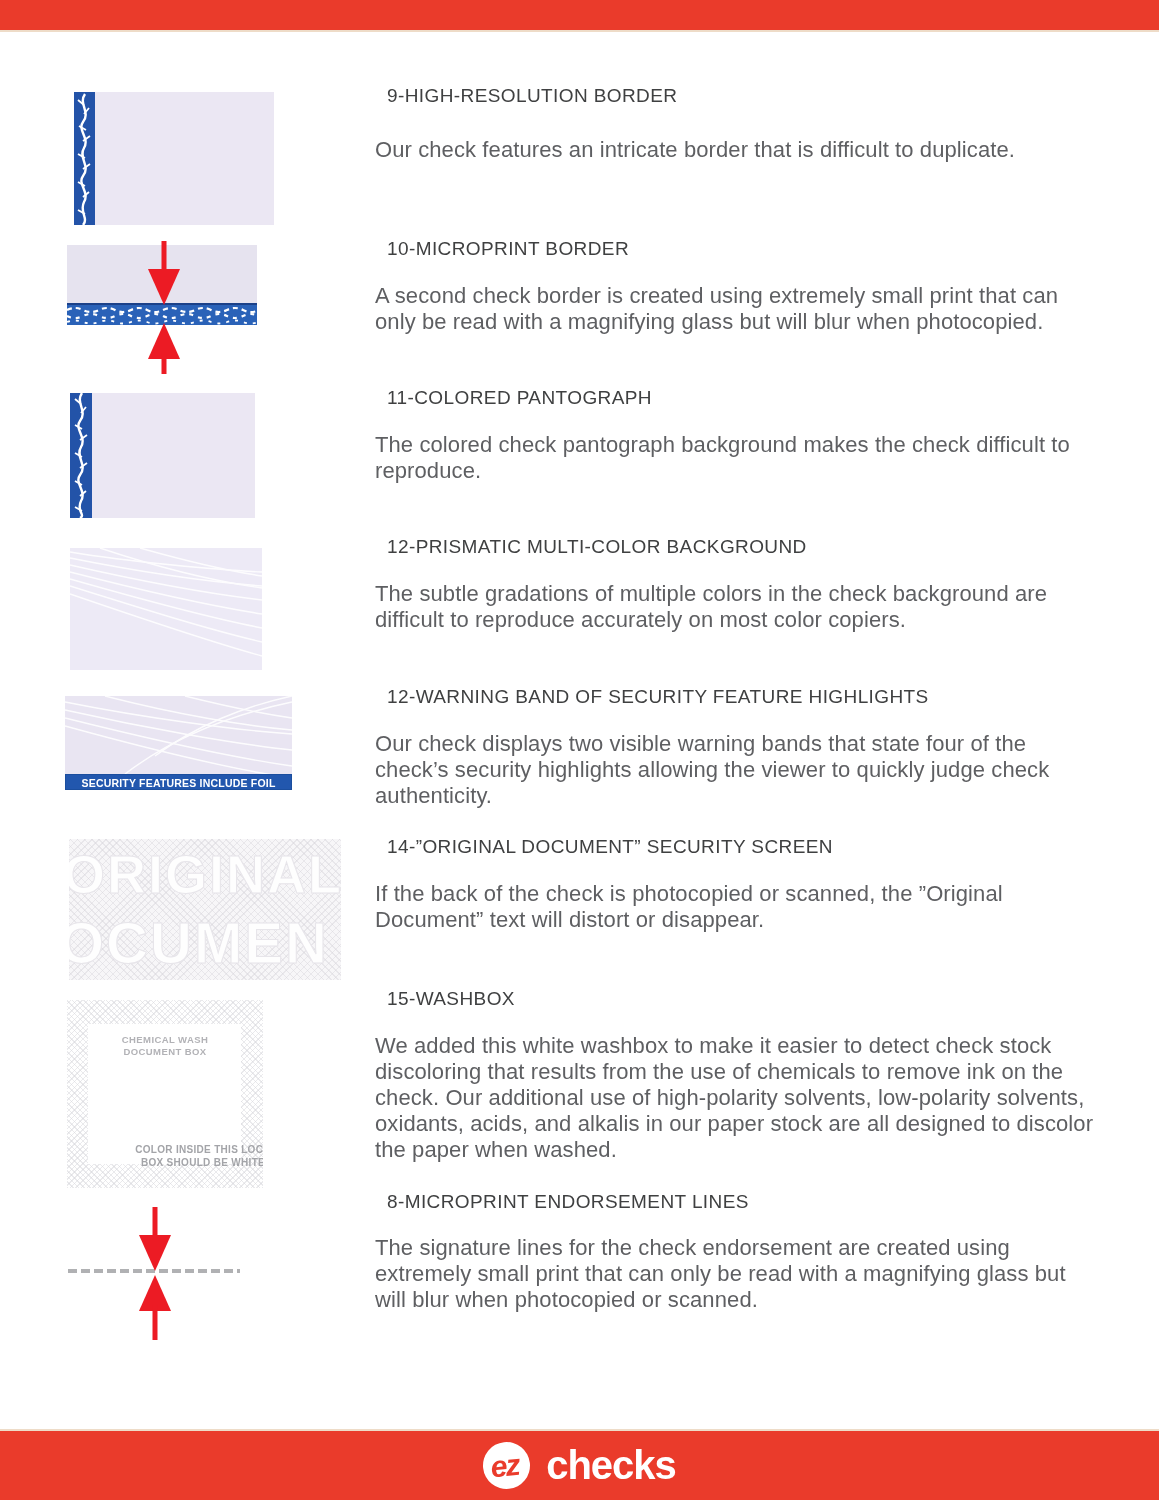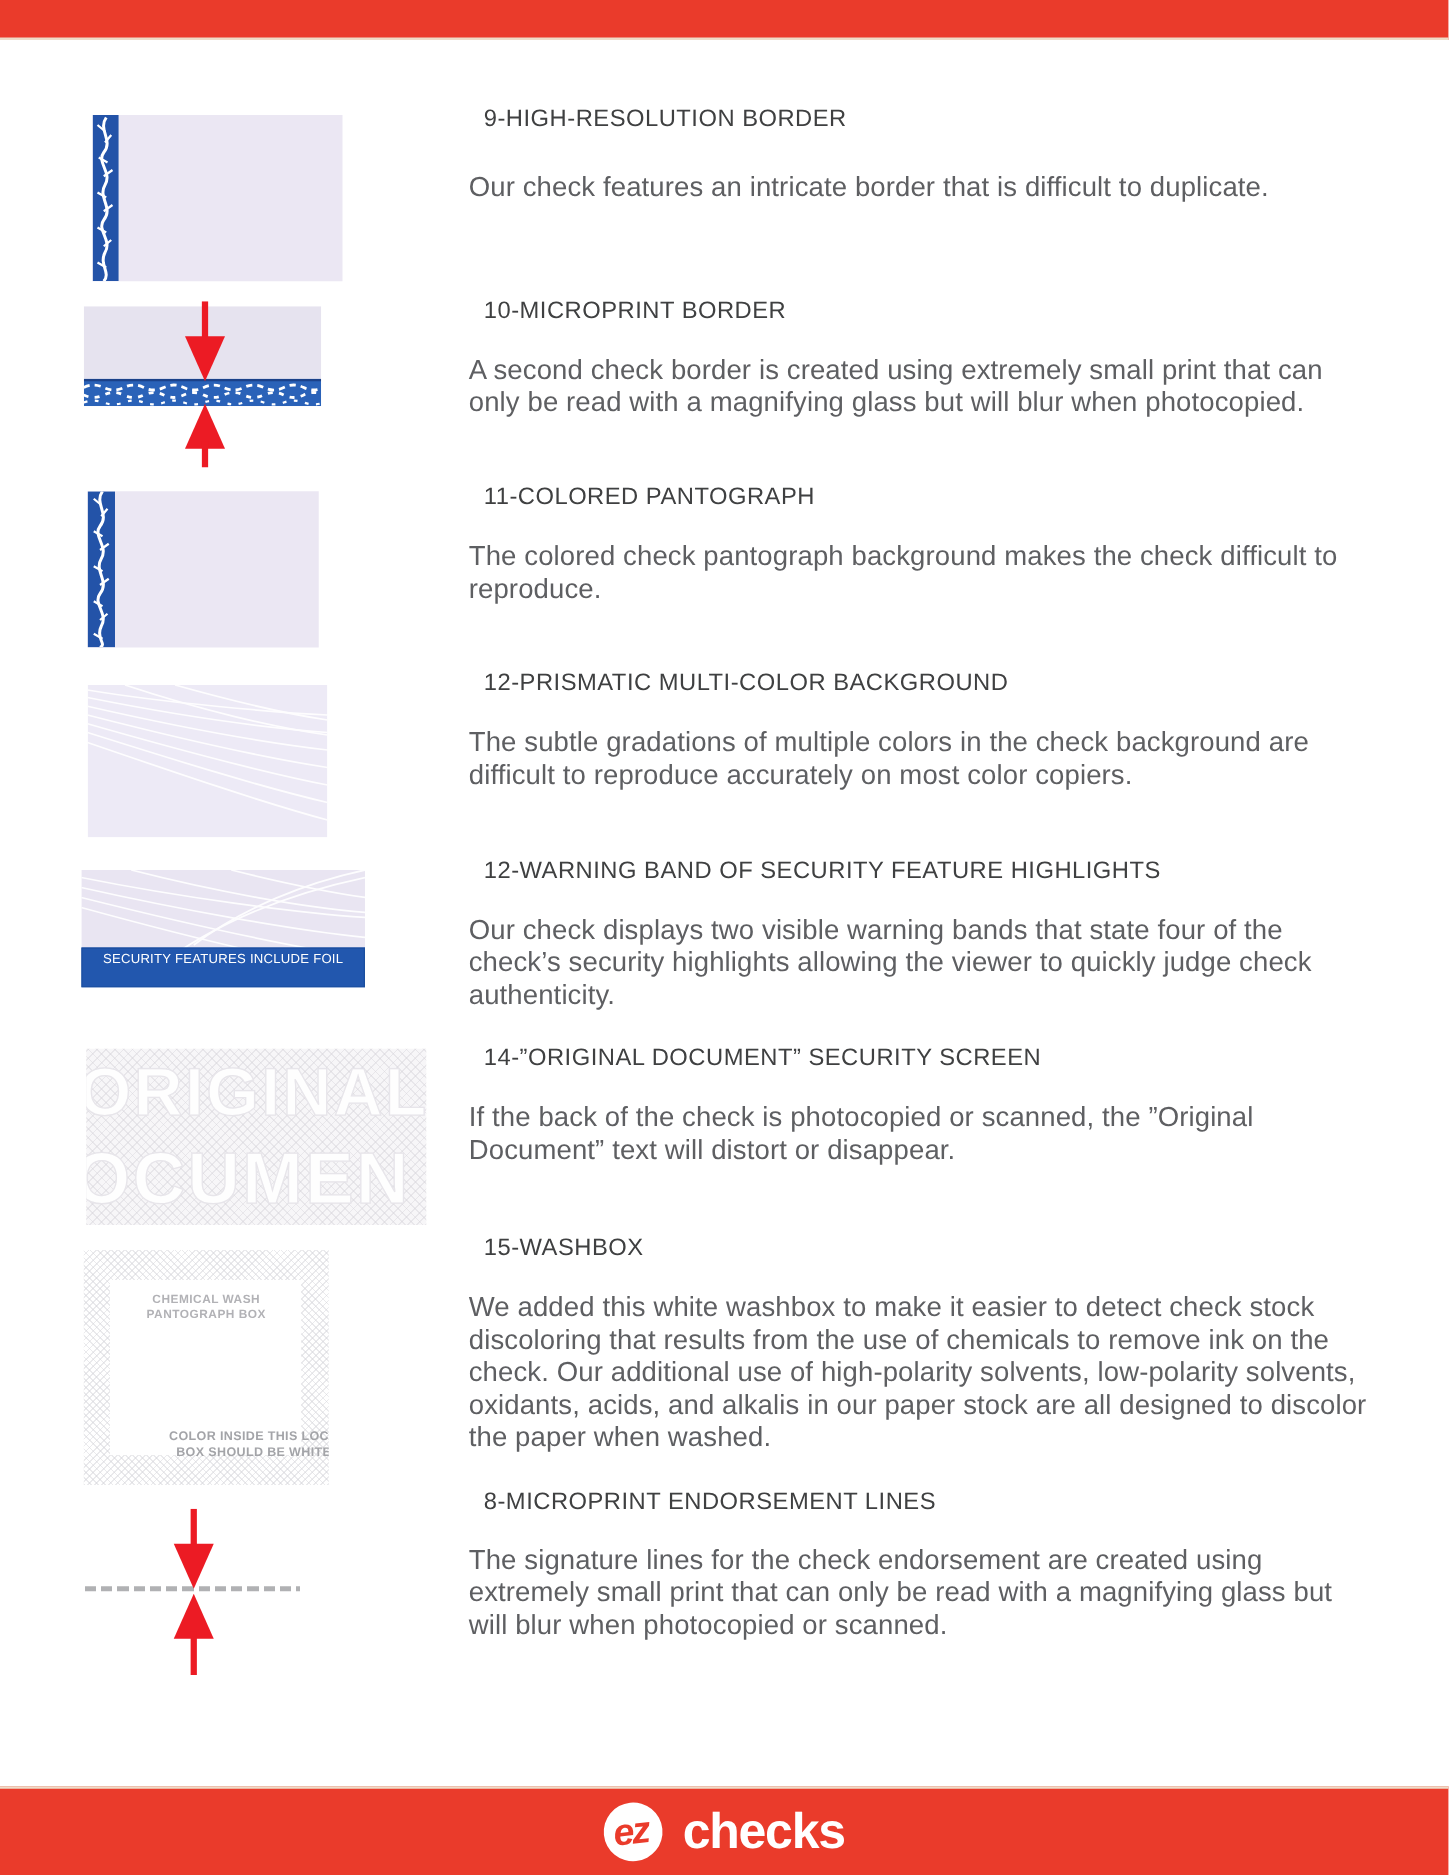--- a/index.html
+++ b/index.html
@@ -47,22 +47,22 @@
   .sample { position:absolute; overflow:hidden; }
   .lav { background:#ebe7f3; }
   .s9  { left:74px;  top:92px;  width:200px; height:133px; }
   .s10 { left:67px;  top:245px; width:190px; height:80px; }
   .s10-top { position:absolute; left:0; top:0; width:190px; height:58px; background:#e6e3ef; }
   .s10-band { position:absolute; left:0; top:58px; }
   .s11 { left:70px;  top:393px; width:185px; height:125px; }
   .s12 { left:70px;  top:548px; width:192px; height:122px; }
   .s13 { left:65px;  top:696px; width:227px; height:94px; }
   .s13-band {
-    position:absolute; left:0; bottom:0; width:227px; height:32px;
-    background:#2257ae; color:#ffffff; font-weight:normal; font-size:10.5px;
+    position:absolute; left:0; bottom:0; width:227px; height:16px;
+    background:#2257ae; color:#ffffff; font-weight:bold; font-size:10.5px;
     line-height:16px; text-align:center; letter-spacing:.2px;
     border:1px solid #1b4econtrol; border:1px solid #1b4e9e;
   }
   .s14 {
     left:69px; top:839px; width:272px; height:141px;
     background-color:#f7f6f8;
     background-image:
       repeating-linear-gradient(45deg,  rgba(214,212,218,.45) 0 1px, transparent 1px 5px),
       repeating-linear-gradient(-45deg, rgba(214,212,218,.45) 0 1px, transparent 1px 5px);
   }
@@ -187,21 +187,21 @@
 
   <div class="sample s14">
     <div class="screen-line screen-line1">ORIGINAL</div>
     <div class="screen-line screen-line2">OCUMEN</div>
   </div>
   <h2 class="heading" style="top:836px">14-”ORIGINAL DOCUMENT” SECURITY SCREEN</h2>
   <p class="bodytext" style="top:881px">If the back of the check is photocopied or scanned, the ”Original Document” text will distort or disappear.</p>
 
   <div class="sample s15">
     <div class="s15-inner"></div>
-    <div class="washbox-top">CHEMICAL WASH PANTOGRAPH BOX</div>
+    <div class="washbox-top">CHEMICAL WASH DOCUMENT BOX</div>
     <div class="washbox-bottom">COLOR INSIDE THIS LOCK BOX SHOULD BE WHITE</div>
   </div>
   <h2 class="heading" style="top:988px">15-WASHBOX</h2>
   <p class="bodytext" style="top:1033px">We added this white washbox to make it easier to detect check stock discoloring that results from the use of chemicals to remove ink on the check. Our additional use of high-polarity solvents, low-polarity solvents, oxidants, acids, and alkalis in our paper stock are all designed to discolor the paper when washed.</p>
 
   <div class="s16-line"></div>
   <svg class="arrow" style="left:138px;top:1207px" width="34" height="64">
     <rect x="14.5" y="0" width="5" height="32" fill="#ec1b24"></rect>
     <polygon points="1,28 33,28 17,64" fill="#ec1b24"></polygon>
   </svg>

